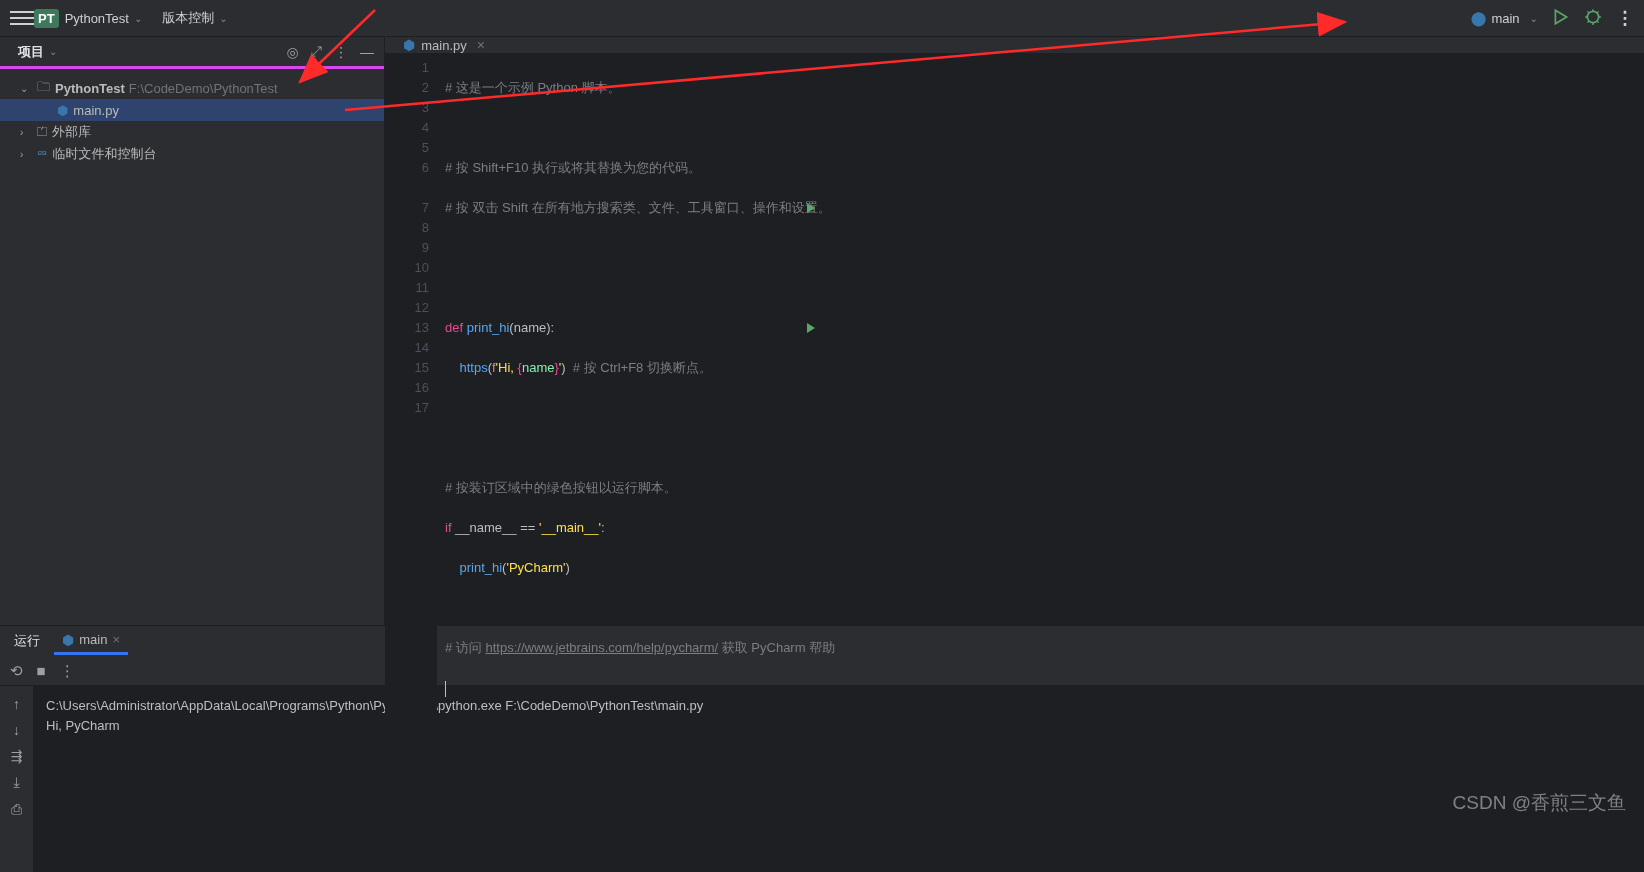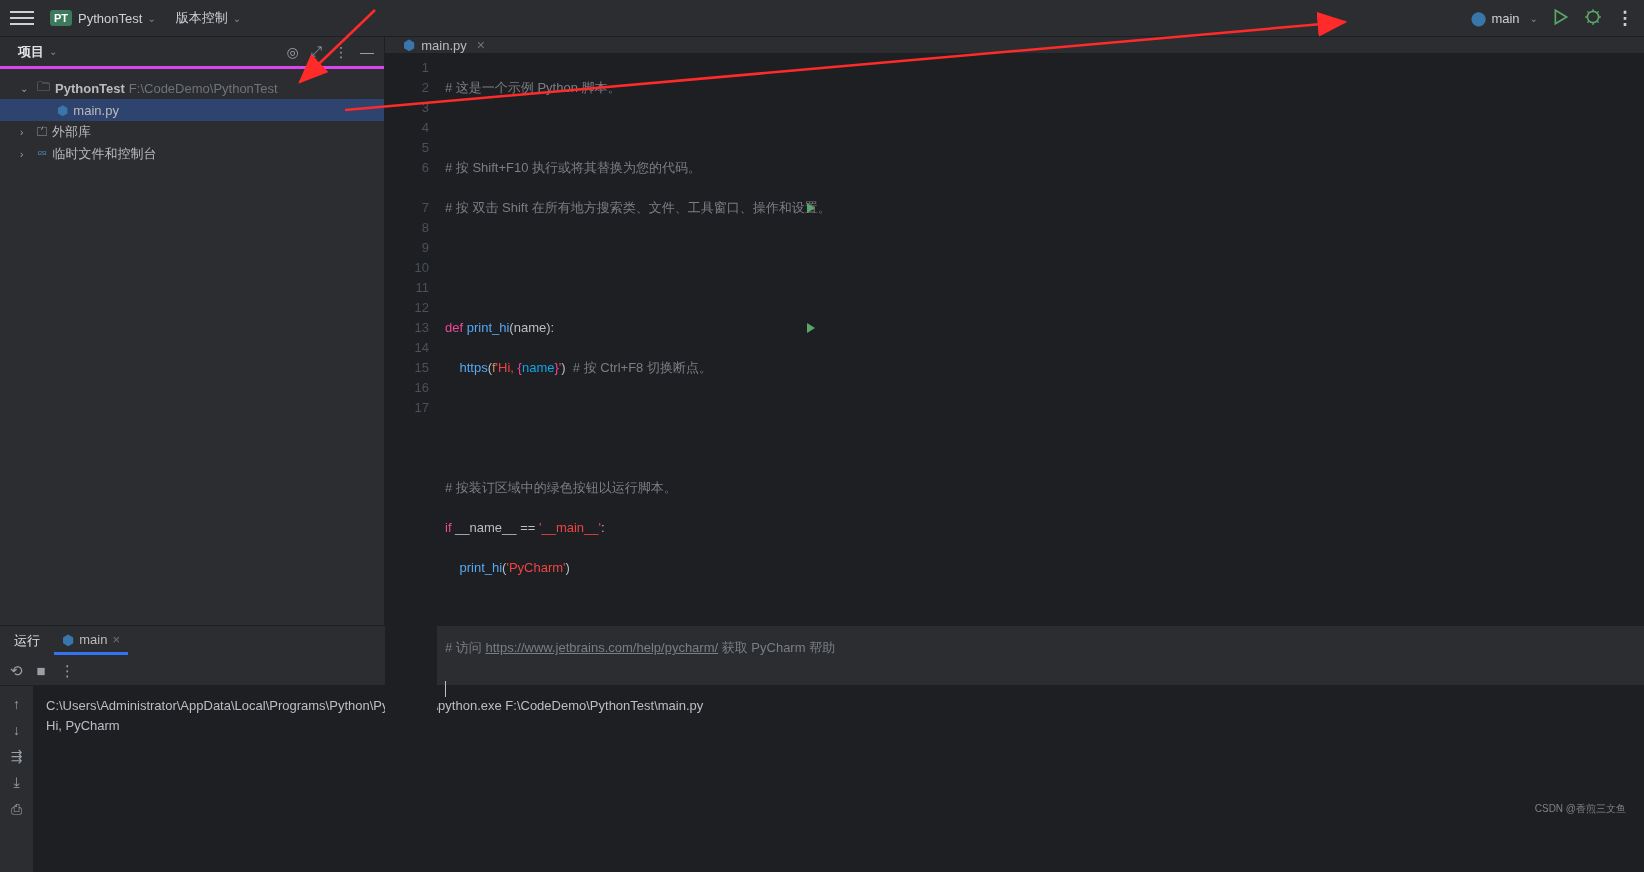--- a/index.html
+++ b/index.html
@@ -1,20 +1,20 @@
 <!DOCTYPE html>
 <html><head>
 <meta charset="utf-8">
 <style>
 *{margin:0;padding:0;box-sizing:border-box;font-family:"Microsoft YaHei",sans-serif}
 body{background:#1e2125;color:#bbb;font-size:13px;width:1644px;height:872px;overflow:hidden;position:relative}
 .topbar{height:37px;background:#2b2d30;display:flex;align-items:center;padding:0 10px;border-bottom:1px solid #1e1f22}
 .hamburger{width:24px;height:24px;display:flex;flex-direction:column;justify-content:center;gap:4px;cursor:pointer}
 .hamburger span{height:2px;background:#ced0d6}
-.proj-badge{background:#3d7a5d;color:#fff;font-size:11px;font-weight:bold;padding:2px 4px;border-radius:3px;margin-left:16px}
+.proj-badge{background:#3d7a5d;color:#fff;font-size:13px;font-weight:bold;padding:2px 4px;border-radius:3px;}
 .proj-name{margin-left:6px;color:#ced0d6}
 .chev{margin-left:5px;color:#888;font-size:10px}
 .vcs{margin-left:20px;color:#ced0d6}
 .spacer{flex:1}
 .run-cfg{display:flex;align-items:center;gap:5px;color:#ced0d6;cursor:pointer}
 .py-icon{color:#3876ac;font-size:14px}
 .run-btn svg,.debug-btn svg{width:18px;height:18px}
 .top-icons{display:flex;align-items:center;gap:14px;margin-left:14px}
 .ellipsis{font-size:18px;font-weight:bold;color:#ced0d6}
 .main{display:flex;height:588px}
@@ -41,38 +41,38 @@
 .gutter{width:52px;text-align:right;color:#4b5059;padding:4px 8px 0 0;user-select:none;background:#1e1f22}
 .gutter .ln{height:20px}
 .gutter-icons{position:absolute;left:35px;width:16px;padding-top:4px}
 .gutter-icons .gi{height:20px;display:flex;align-items:center;justify-content:center}
 .play-gutter svg{width:12px;height:12px}
 .src{padding:4px 0 0 8px;white-space:pre;color:#bcbec4}
 .src .line{height:20px}
 .c-comment{color:#7a7e85}
 .c-kw{color:#ec4899}
 .c-fn{color:#56a8f5}
-.c-str{color:#ef4444}
+.c-str{color:#fde047}
 .c-strf{color:#cf8e6d}
-.c-param{color:#0ea5e9}
+.c-param{color:#86efac}
 .c-link{color:#7a7e85;text-decoration:underline}
 .c-inlay{color:#7a7e85;font-size:12px}
 .cursor{display:inline-block;width:1px;height:16px;background:#bcbec4;vertical-align:middle}
 .bottom{height:247px;background:#2b2d30;border-top:1px solid #1e1f22;display:flex;flex-direction:column}
 .run-tabs{height:30px;display:flex;align-items:center;padding-left:14px;gap:14px}
 .run-label{color:#dfe1e5}
 .run-tab{display:flex;align-items:center;gap:5px;padding:4px 8px;border-bottom:3px solid #3574f0}
 .run-tab .close{color:#6f737a;font-size:13px}
 .console-area{flex:1;display:flex}
 .console-toolbar{width:34px;display:flex;flex-direction:column;align-items:center;gap:10px;padding-top:10px;border-right:1px solid #1e1f22}
 .console-toolbar span{color:#9aa0a6;cursor:pointer;font-size:14px}
 .console-out{flex:1;padding:10px 12px;font-family:Consolas,monospace;font-size:13px;line-height:20px;color:#bcbec4;background:#1e1f22}
 .console-top-tools{height:30px;display:flex;align-items:center;padding-left:10px;gap:14px;border-bottom:1px solid #1e1f22}
 .console-top-tools span{color:#9aa0a6;cursor:pointer;font-size:15px}
-.watermark{position:absolute;right:18px;bottom:56px;color:#7e8186;font-size:10px}
+.watermark{position:absolute;right:18px;bottom:56px;color:#7e8186;font-size:19px}
 .arrows{position:absolute;top:0;left:0;pointer-events:none}
 </style>
 </head>
 <body>
 
 <div class="topbar">
   <div class="hamburger">
       <span></span>
       <span></span>
       <span></span>

